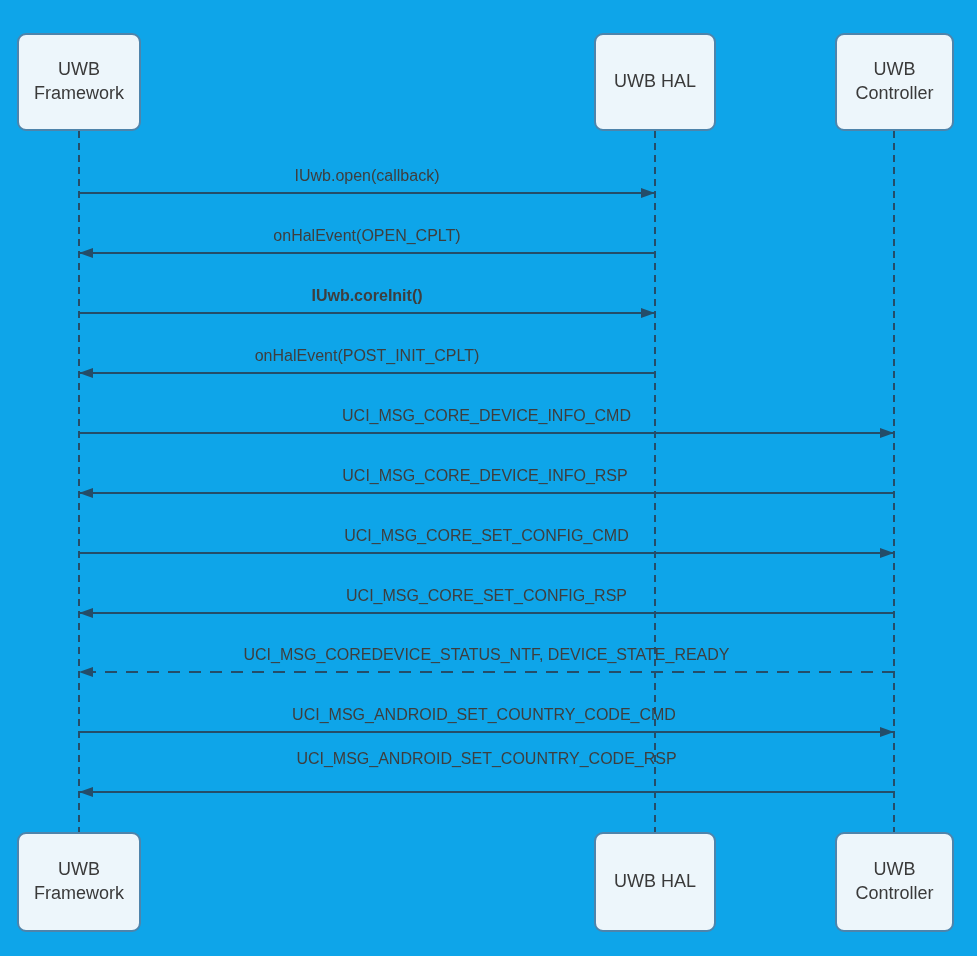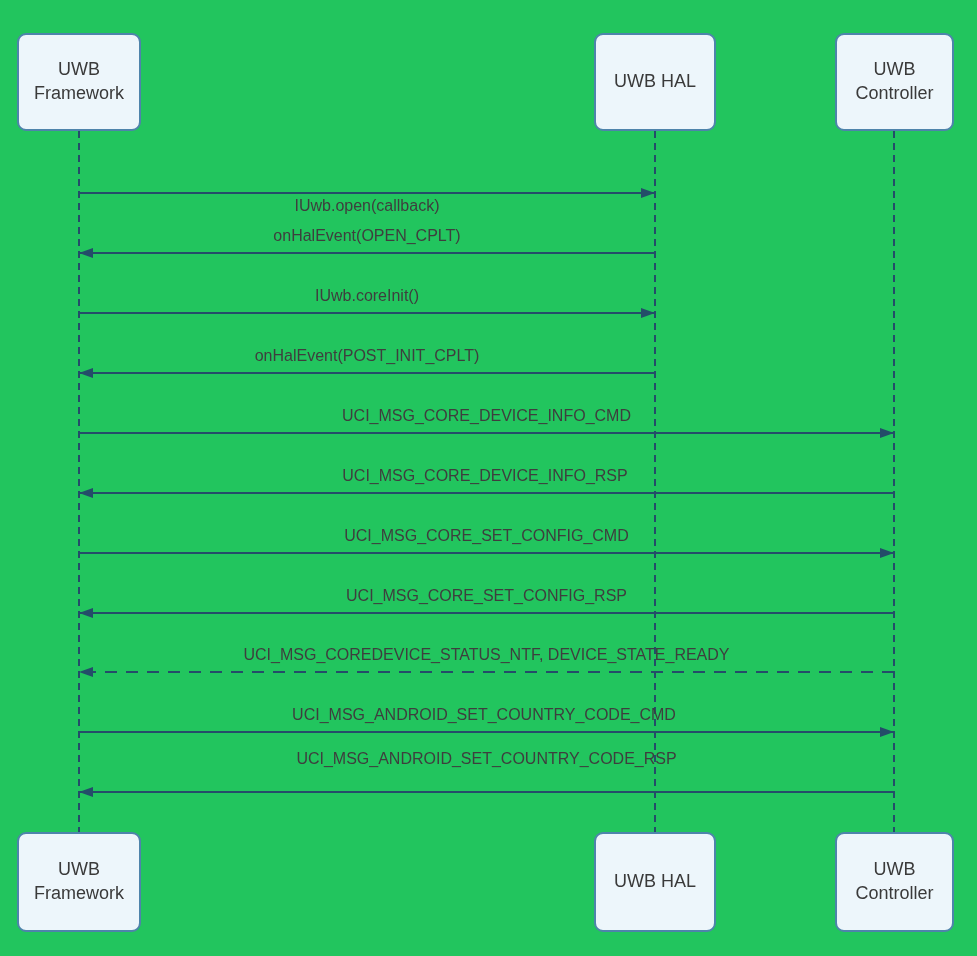--- a/index.html
+++ b/index.html
@@ -5,21 +5,21 @@
   html, body {
     margin: 0;
     padding: 0;
     background: #ffffff;
     font-family: "Liberation Sans", sans-serif;
   }
   .canvas {
     position: relative;
     width: 977px;
     height: 956px;
-    background: #22c55e;
+    background: #0ea5e9;
     overflow: hidden;
   }
   svg.wires {
     position: absolute;
     left: 0;
     top: 0;
     pointer-events: none;
   }
   .actor-box {
     position: absolute;
@@ -83,23 +83,23 @@
     </div>
     <div class="actor-box" style="left: 594px; top: 832px; width: 122px; height: 100px;">
       <span>UWB HAL</span>
     </div>
     <div class="actor-box" style="left: 835px; top: 33px; width: 119px; height: 98px;">
       <span>UWB Controller</span>
     </div>
     <div class="actor-box" style="left: 835px; top: 832px; width: 119px; height: 100px;">
       <span>UWB Controller</span>
     </div>
-    <div class="msg-label" style="left: 367px; top: 166px; margin-top: 30px;">IUwb.open(callback)</div>
+    <div class="msg-label" style="left: 367px; top: 166px;">IUwb.open(callback)</div>
     <div class="msg-label" style="left: 367px; top: 226px;">onHalEvent(OPEN_CPLT)</div>
-    <div class="msg-label" style="left: 367px; top: 286px;">IUwb.coreInit()</div>
+    <div class="msg-label" style="left: 367px; top: 286px; font-weight: bold;">IUwb.coreInit()</div>
     <div class="msg-label" style="left: 367px; top: 346px;">onHalEvent(POST_INIT_CPLT)</div>
     <div class="msg-label" style="left: 486.5px; top: 406px;">UCI_MSG_CORE_DEVICE_INFO_CMD</div>
     <div class="msg-label" style="left: 485px; top: 466px;">UCI_MSG_CORE_DEVICE_INFO_RSP</div>
     <div class="msg-label" style="left: 486.5px; top: 526px;">UCI_MSG_CORE_SET_CONFIG_CMD</div>
     <div class="msg-label" style="left: 486.5px; top: 645px;">UCI_MSG_COREDEVICE_STATUS_NTF, DEVICE_STATE_READY</div>
     <div class="msg-label" style="left: 486.5px; top: 586px;">UCI_MSG_CORE_SET_CONFIG_RSP</div>
     <div class="msg-label" style="left: 484px; top: 705px;">UCI_MSG_ANDROID_SET_COUNTRY_CODE_CMD</div>
     <div class="msg-label" style="left: 486.5px; top: 749px;">UCI_MSG_ANDROID_SET_COUNTRY_CODE_RSP</div>
   </div>
 

